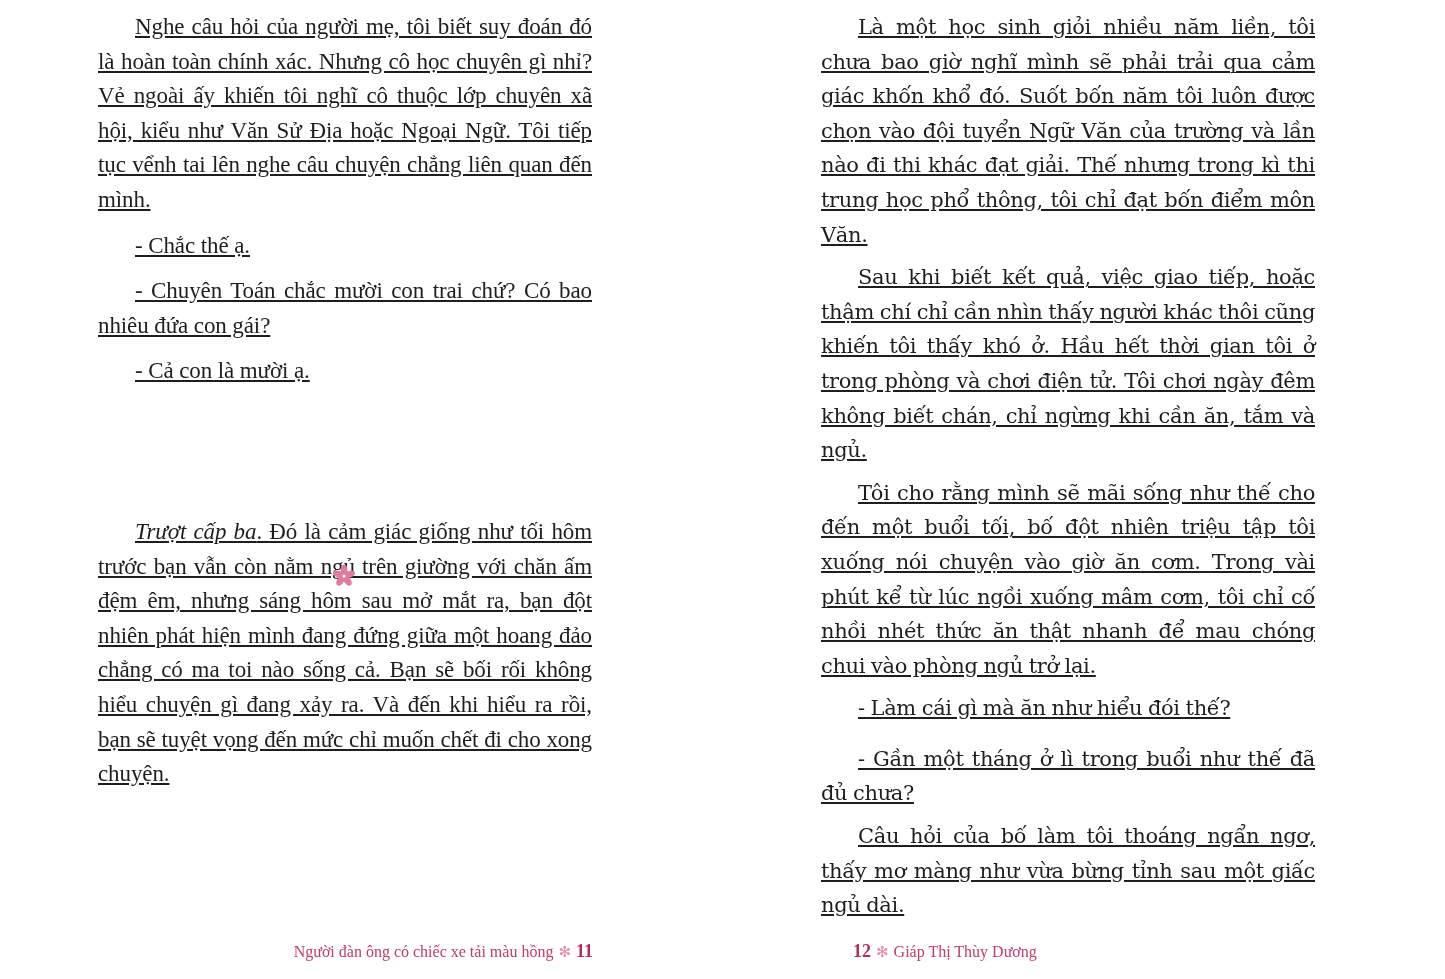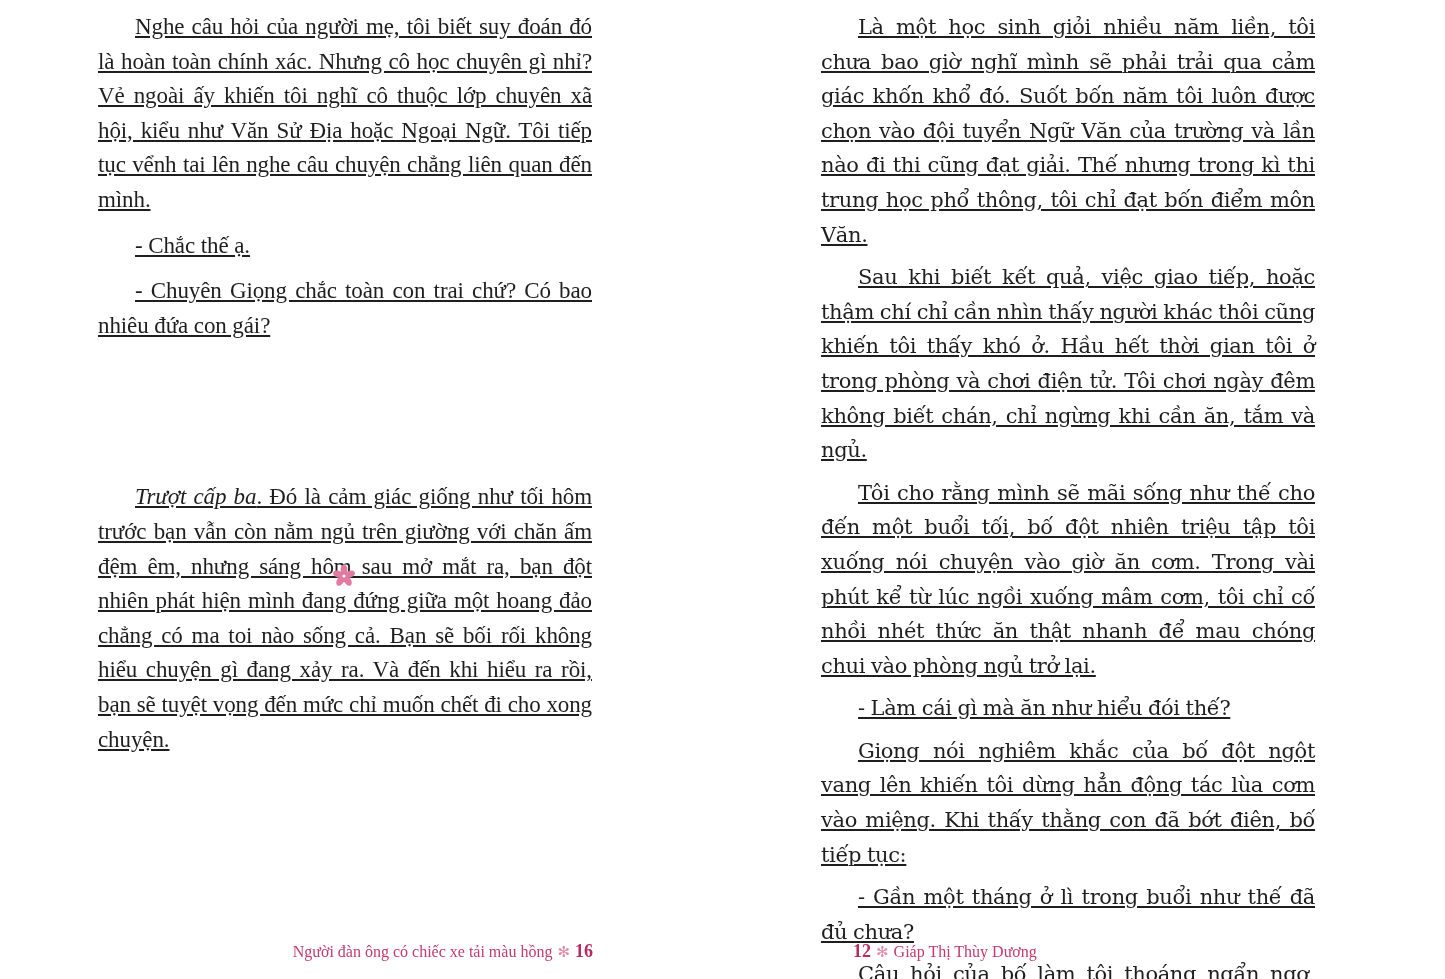--- a/index.html
+++ b/index.html
@@ -31,56 +31,56 @@
 </style>
 </head>
 <body>
 
 <div class="page left">
   <div style="height:10px"></div>
   <p class="para">Nghe câu hỏi của người mẹ, tôi biết suy đoán đó là hoàn toàn chính xác. Nhưng cô học chuyên gì nhỉ? Vẻ ngoài ấy khiến tôi nghĩ cô thuộc lớp chuyên xã hội, kiểu như Văn Sử Địa hoặc Ngoại Ngữ. Tôi tiếp tục vểnh tai lên nghe câu chuyện chẳng liên quan đến mình.</p>
   <div class="gap"></div>
   <p class="para">- Chắc thế ạ.</p>
   <div class="gap"></div>
-  <p class="para">- Chuyên Giọng chắc toàn con trai chứ? Có bao nhiêu đứa con gái?</p>
+  <p class="para">- Chuyên Toán chắc mười con trai chứ? Có bao nhiêu đứa con gái?</p>
   <div class="gap"></div>
+  <p class="para">- Cả con là mười ạ.</p>
   <div class="gap"></div>
   <div style="height:115px"></div>
   <p class="para"><span class="ital">Trượt cấp ba</span><span>. Đó là cảm giác giống như tối hôm trước bạn vẫn còn nằm ngủ trên giường với chăn ấm đệm êm, nhưng sáng hôm sau mở mắt ra, bạn đột nhiên phát hiện mình đang đứng giữa một hoang đảo chẳng có ma toi nào sống cả. Bạn sẽ bối rối không hiểu chuyện gì đang xảy ra. Và đến khi hiểu ra rồi, bạn sẽ tuyệt vọng đến mức chỉ muốn chết đi cho xong chuyện.</span></p>
 </div>
 
 <div class="ornament">
   <svg width="24" height="24" viewBox="-12 -12 24 24">
     <g fill="#e07a9e">
       <ellipse cx="0" cy="-6" rx="3.4" ry="5.5"></ellipse>
       <ellipse cx="0" cy="-6" rx="3.4" ry="5.5" transform="rotate(72)"></ellipse>
       <ellipse cx="0" cy="-6" rx="3.4" ry="5.5" transform="rotate(144)"></ellipse>
       <ellipse cx="0" cy="-6" rx="3.4" ry="5.5" transform="rotate(216)"></ellipse>
       <ellipse cx="0" cy="-6" rx="3.4" ry="5.5" transform="rotate(288)"></ellipse>
     </g>
     <circle cx="0" cy="0" r="1.6" fill="#ffffff"></circle>
   </svg>
 </div>
 
 <div class="page right">
   <div style="height:10px"></div>
-  <p class="para">Là một học sinh giỏi nhiều năm liền, tôi chưa bao giờ nghĩ mình sẽ phải trải qua cảm giác khốn khổ đó. Suốt bốn năm tôi luôn được chọn vào đội tuyển Ngữ Văn của trường và lần nào đi thi cũng đạt giải. Thế nhưng trong kì thi trung học phổ thông, tôi chỉ đạt bốn điểm môn Văn.</p>
+  <p class="para">Là một học sinh giỏi nhiều năm liền, tôi chưa bao giờ nghĩ mình sẽ phải trải qua cảm giác khốn khổ đó. Suốt bốn năm tôi luôn được chọn vào đội tuyển Ngữ Văn của trường và lần nào đi thi khác đạt giải. Thế nhưng trong kì thi trung học phổ thông, tôi chỉ đạt bốn điểm môn Văn.</p>
   <div style="height:8px"></div>
   <p class="para">Sau khi biết kết quả, việc giao tiếp, hoặc thậm chí chỉ cần nhìn thấy người khác thôi cũng khiến tôi thấy khó ở. Hầu hết thời gian tôi ở trong phòng và chơi điện tử. Tôi chơi ngày đêm không biết chán, chỉ ngừng khi cần ăn, tắm và ngủ.</p>
   <div style="height:8px"></div>
   <p class="para">Tôi cho rằng mình sẽ mãi sống như thế cho đến một buổi tối, bố đột nhiên triệu tập tôi xuống nói chuyện vào giờ ăn cơm. Trong vài phút kể từ lúc ngồi xuống mâm cơm, tôi chỉ cố nhồi nhét thức ăn thật nhanh để mau chóng chui vào phòng ngủ trở lại.</p>
   <div style="height:8px"></div>
   <p class="para">- Làm cái gì mà ăn như hiểu đói thế?</p>
   <div style="height:8px"></div>
-  <p class="para">Giọng nói nghiêm khắc của bố đột ngột vang lên khiến tôi dừng hẳn động tác lùa cơm vào miệng. Khi thấy thằng con đã bớt điên, bố tiếp tục:</p>
   <div style="height:8px"></div>
   <p class="para">- Gần một tháng ở lì trong buổi như thế đã đủ chưa?</p>
   <div style="height:8px"></div>
   <p class="para">Câu hỏi của bố làm tôi thoáng ngẩn ngơ, thấy mơ màng như vừa bừng tỉnh sau một giấc ngủ dài.</p>
 </div>
 
 <div class="footer left">
-  <span>Người đàn ông có chiếc xe tải màu hồng</span><span class="star">✻</span><span class="pnum">16</span>
+  <span>Người đàn ông có chiếc xe tải màu hồng</span><span class="star">✻</span><span class="pnum">11</span>
 </div>
 
 <div class="footer right">
   <span class="pnum">12</span><span class="star">✻</span><span>Giáp Thị Thùy Dương</span>
 </div>
 
 </body></html>

